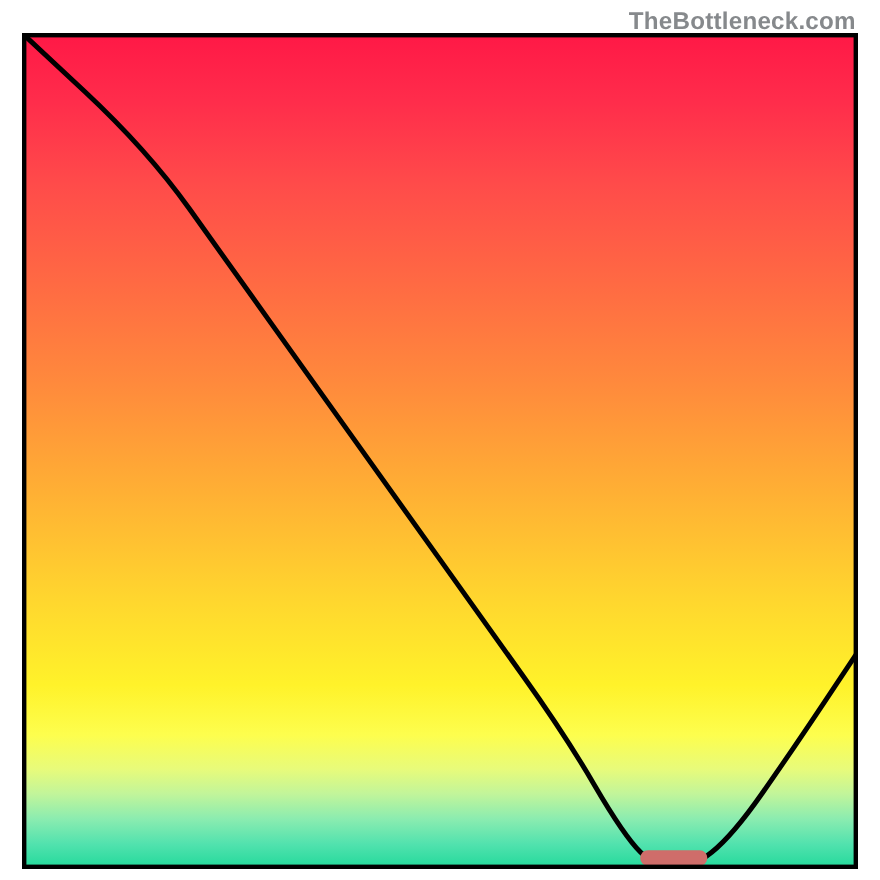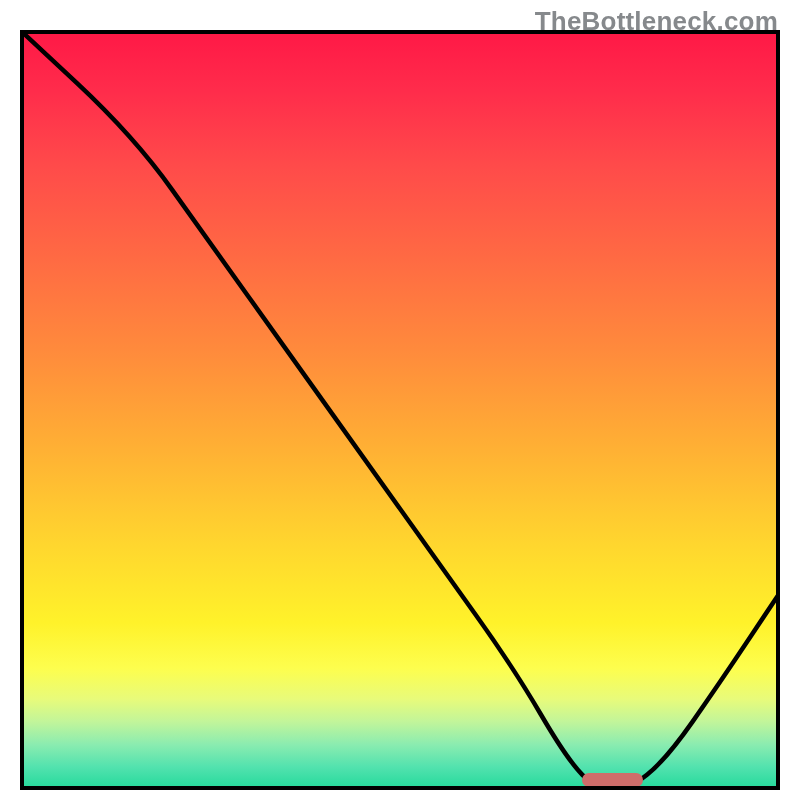--- a/index.html
+++ b/index.html
@@ -63,21 +63,21 @@
     position: absolute;
     height: 14px;
     border-radius: 7px;
     background: #cf6d6a;
   }
   .watermark {
     position: absolute;
     top: 6px;
     right: 22px;
     font-family: Arial, Helvetica, sans-serif;
-    font-size: 26px;
+    font-size: 22px;
     font-weight: 600;
     color: #86898c;
     letter-spacing: 0.2px;
   }
 </style>
 </head>
 <body>
 
 <div class="watermark">TheBottleneck.com</div>
 

